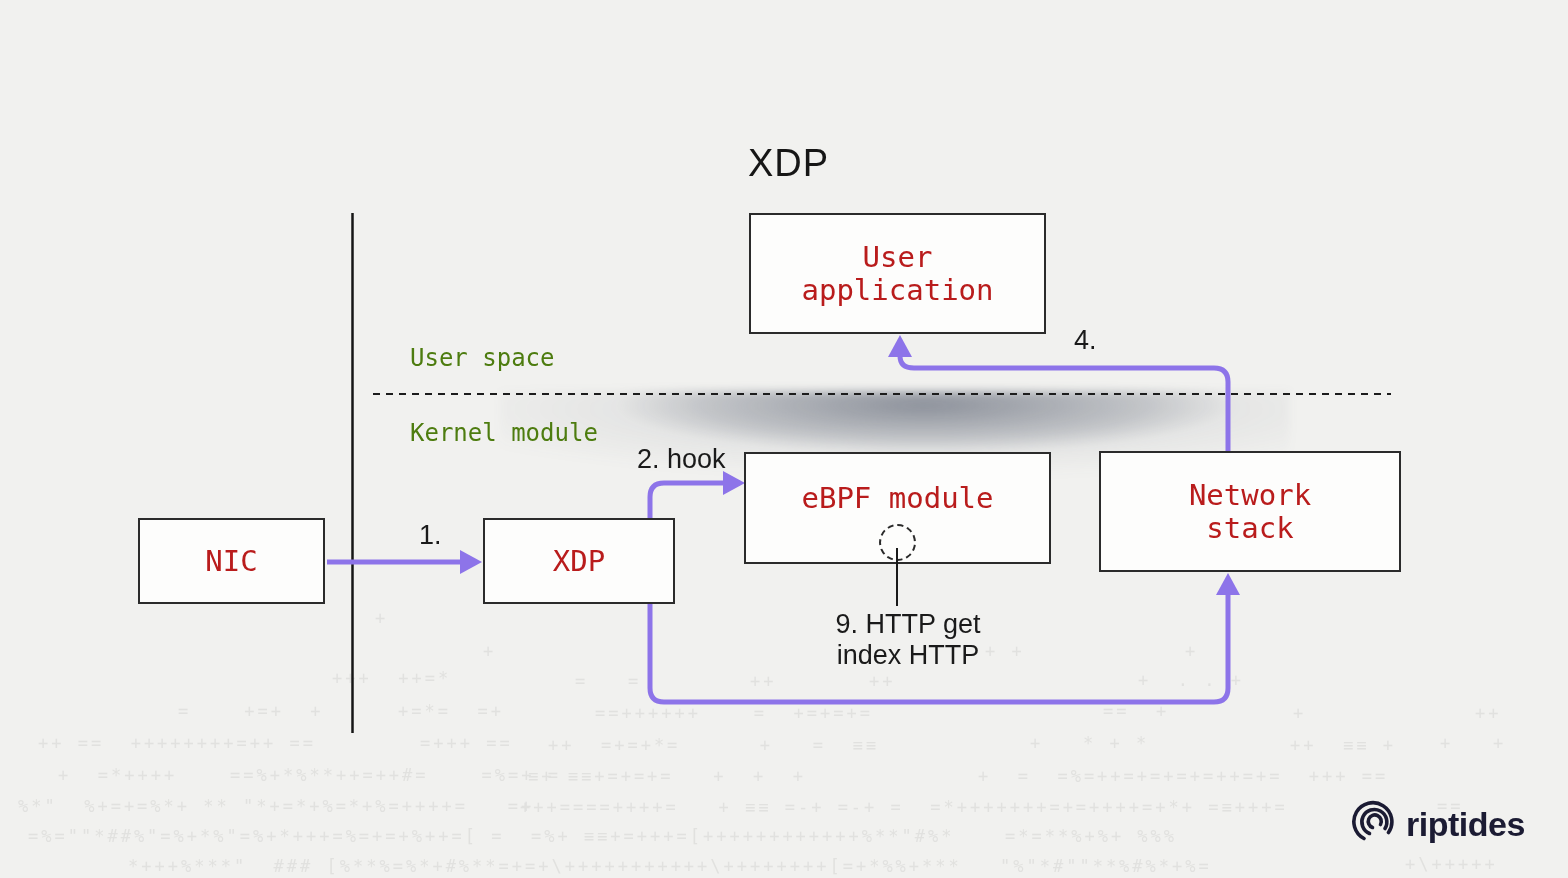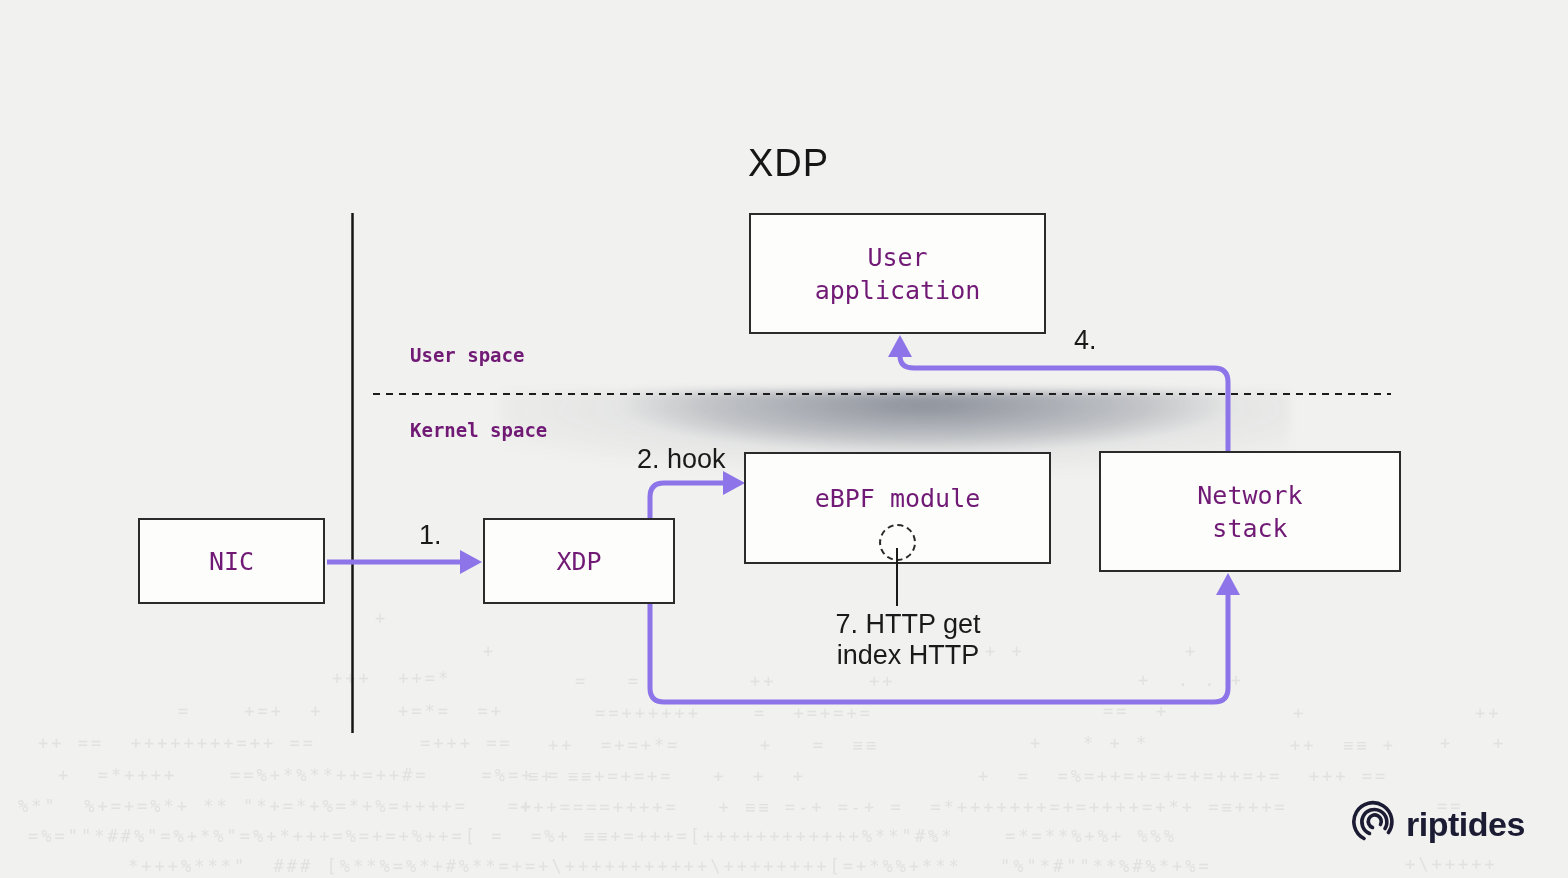--- a/index.html
+++ b/index.html
@@ -30,25 +30,25 @@
       radial-gradient(ellipse 400px 62px at 425px 14px, rgba(70,78,96,.50), rgba(70,78,96,.20) 55%, transparent 78%),
       radial-gradient(ellipse 640px 88px at 420px 18px, rgba(70,78,96,.16), transparent 80%);
     filter:blur(4px);
   }
   
   .box{
     position:absolute;background:var(--boxbg);
     border:2.5px solid #2b2b2b;box-sizing:border-box;
     display:flex;align-items:center;justify-content:center;
     font-family:"DejaVu Sans Mono",monospace;
-    font-size:25px;color:#701a75;text-align:center;line-height:33px;
+    font-size:29px;color:#b91c1c;text-align:center;line-height:33px;
   }
   .label-mono{
     position:absolute;font-family:"DejaVu Sans Mono",monospace;
-    font-size:19px;color:#701a75;white-space:pre;font-weight:bold;
+    font-size:24px;color:#4d7c0f;white-space:pre;
   }
   .label-sans{
     position:absolute;font-family:"Liberation Sans",sans-serif;
     font-size:27px;color:#1a1a1a;white-space:pre;
   }
   #page-title{
     position:absolute;left:748px;top:142px;
     font-size:38px;font-weight:500;letter-spacing:1px;color:#161616;
   }
   #step3{
@@ -150,26 +150,26 @@
   <div class="box" style="left:749px;top:213px;width:297px;height:121px">
     <span style="width:230px">User application</span>
   </div>
 
   <div id="ebpf-circle"></div>
   <div id="ebpf-stem"></div>
 
   <div id="page-title">XDP</div>
 
   <div class="label-mono" style="left:410px;top:344px">User space</div>
-  <div class="label-mono" style="left:410px;top:419px">Kernel space</div>
+  <div class="label-mono" style="left:410px;top:419px">Kernel module</div>
 
   <div class="label-sans" style="left:419px;top:520px">1.</div>
   <div class="label-sans" style="left:637px;top:444px">2. hook</div>
   <div id="step3">
-    <div>7. HTTP get</div>
+    <div>9. HTTP get</div>
     <div>index HTTP</div>
   </div>
   <div class="label-sans" style="left:1074px;top:325px">4.</div>
 
   <div id="logo">
     <svg width="48" height="48" viewBox="0 0 48 48">
       <g fill="none" stroke="var(--logoc)" stroke-width="3.6" stroke-linecap="round">
         <path d="M14 38.5 A19 19 0 1 1 38.5 32.5"></path>
         <path d="M19.5 33.5 A12.5 12.5 0 1 1 35 28.5"></path>
         <path d="M22.5 27.5 A6.5 6.5 0 1 1 30.5 24.5"></path>

